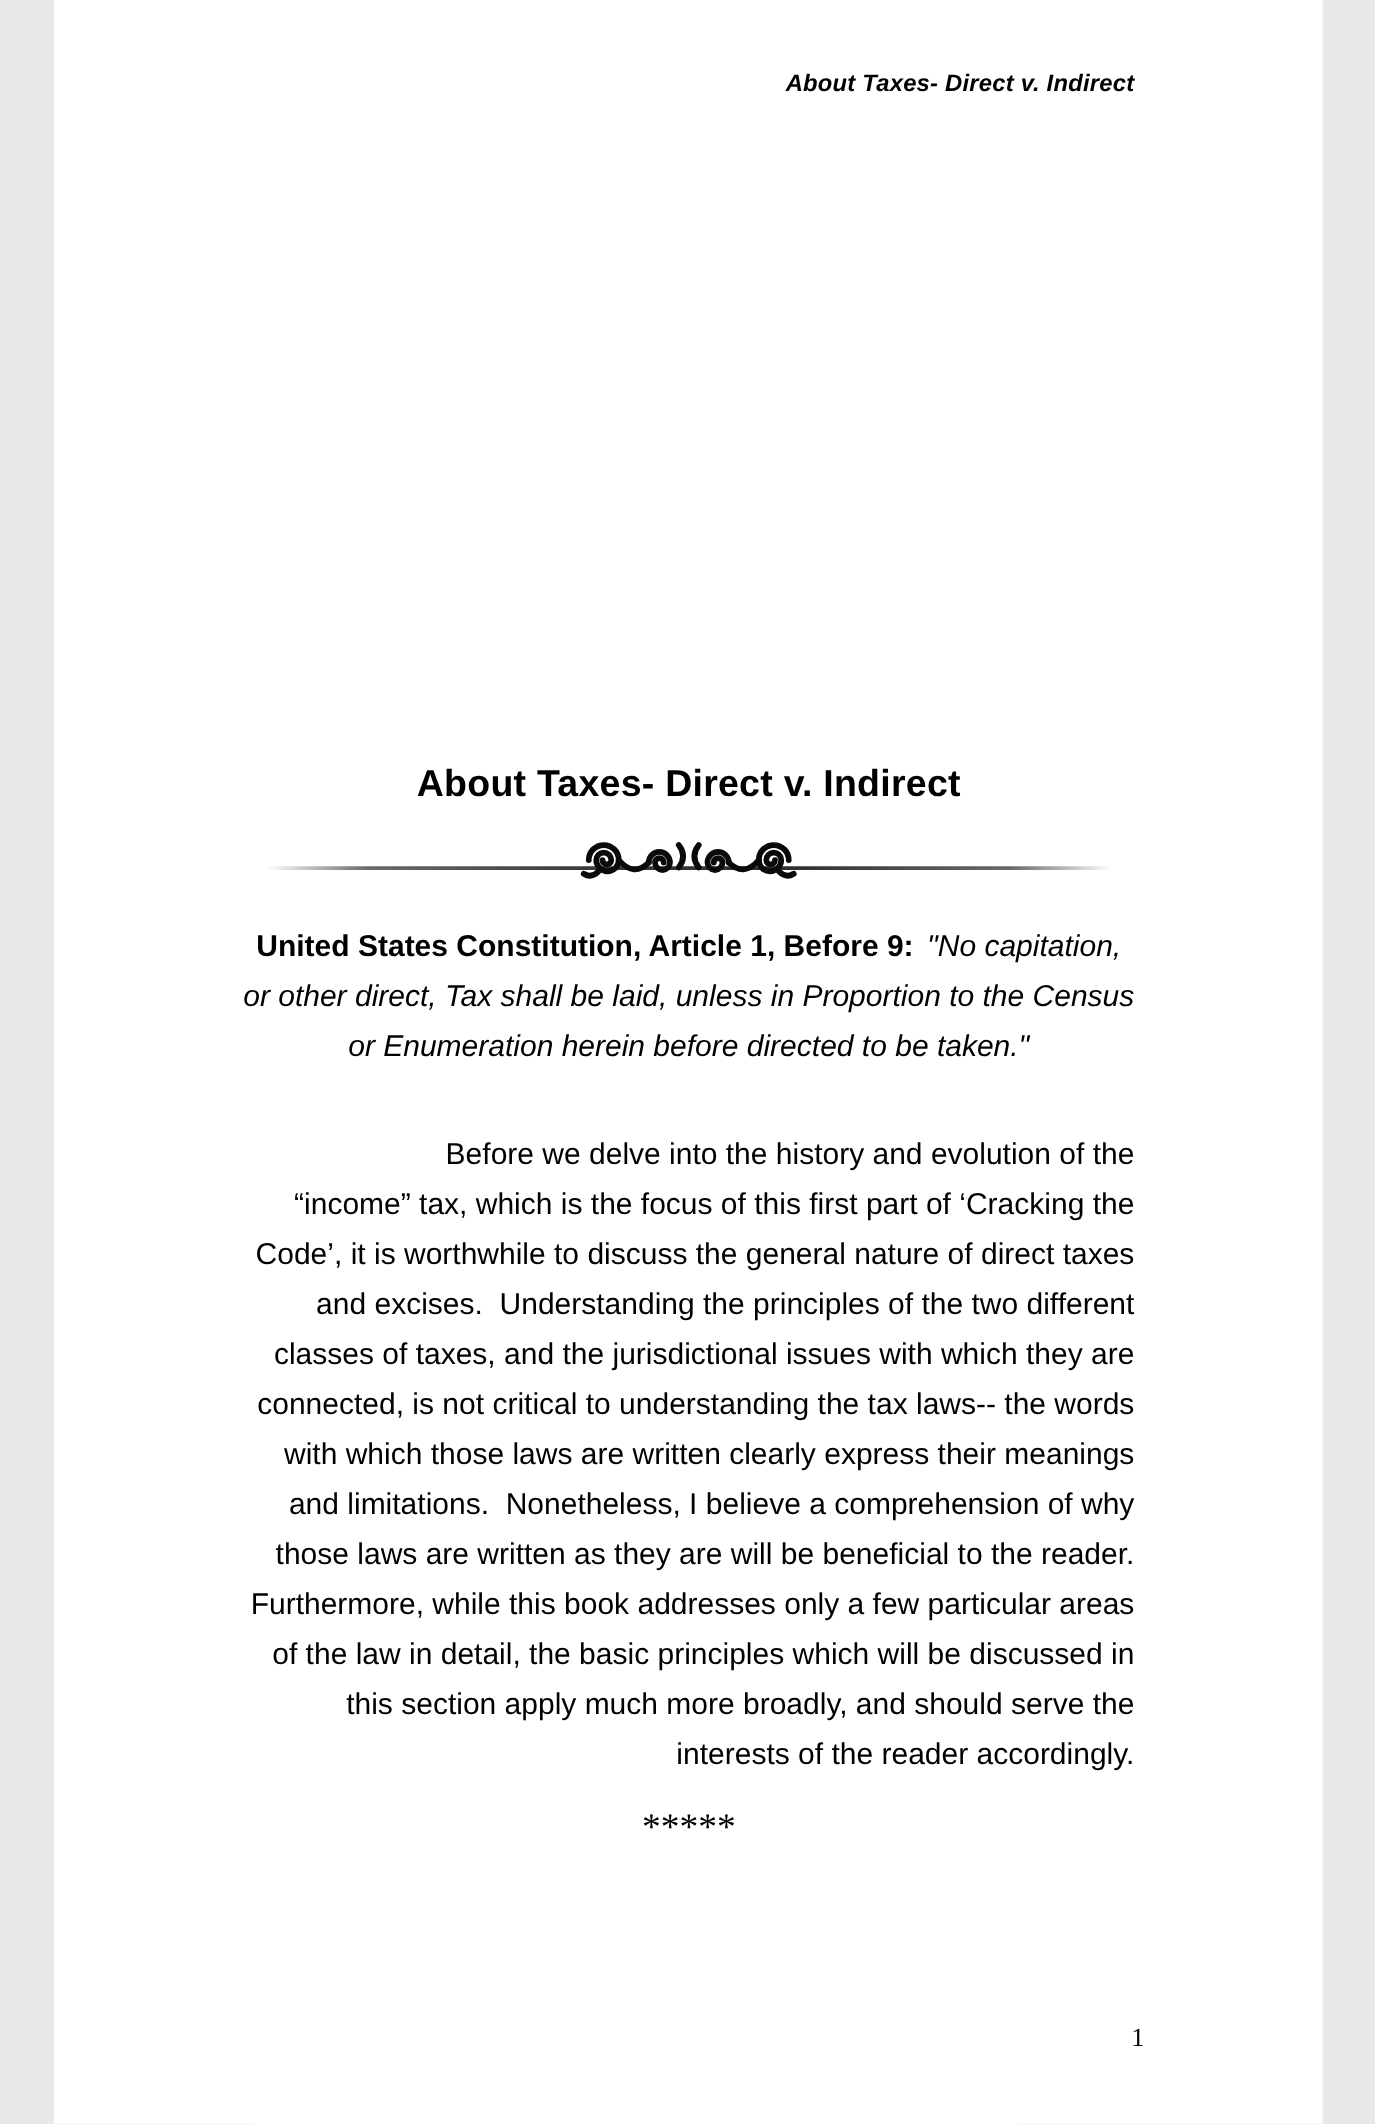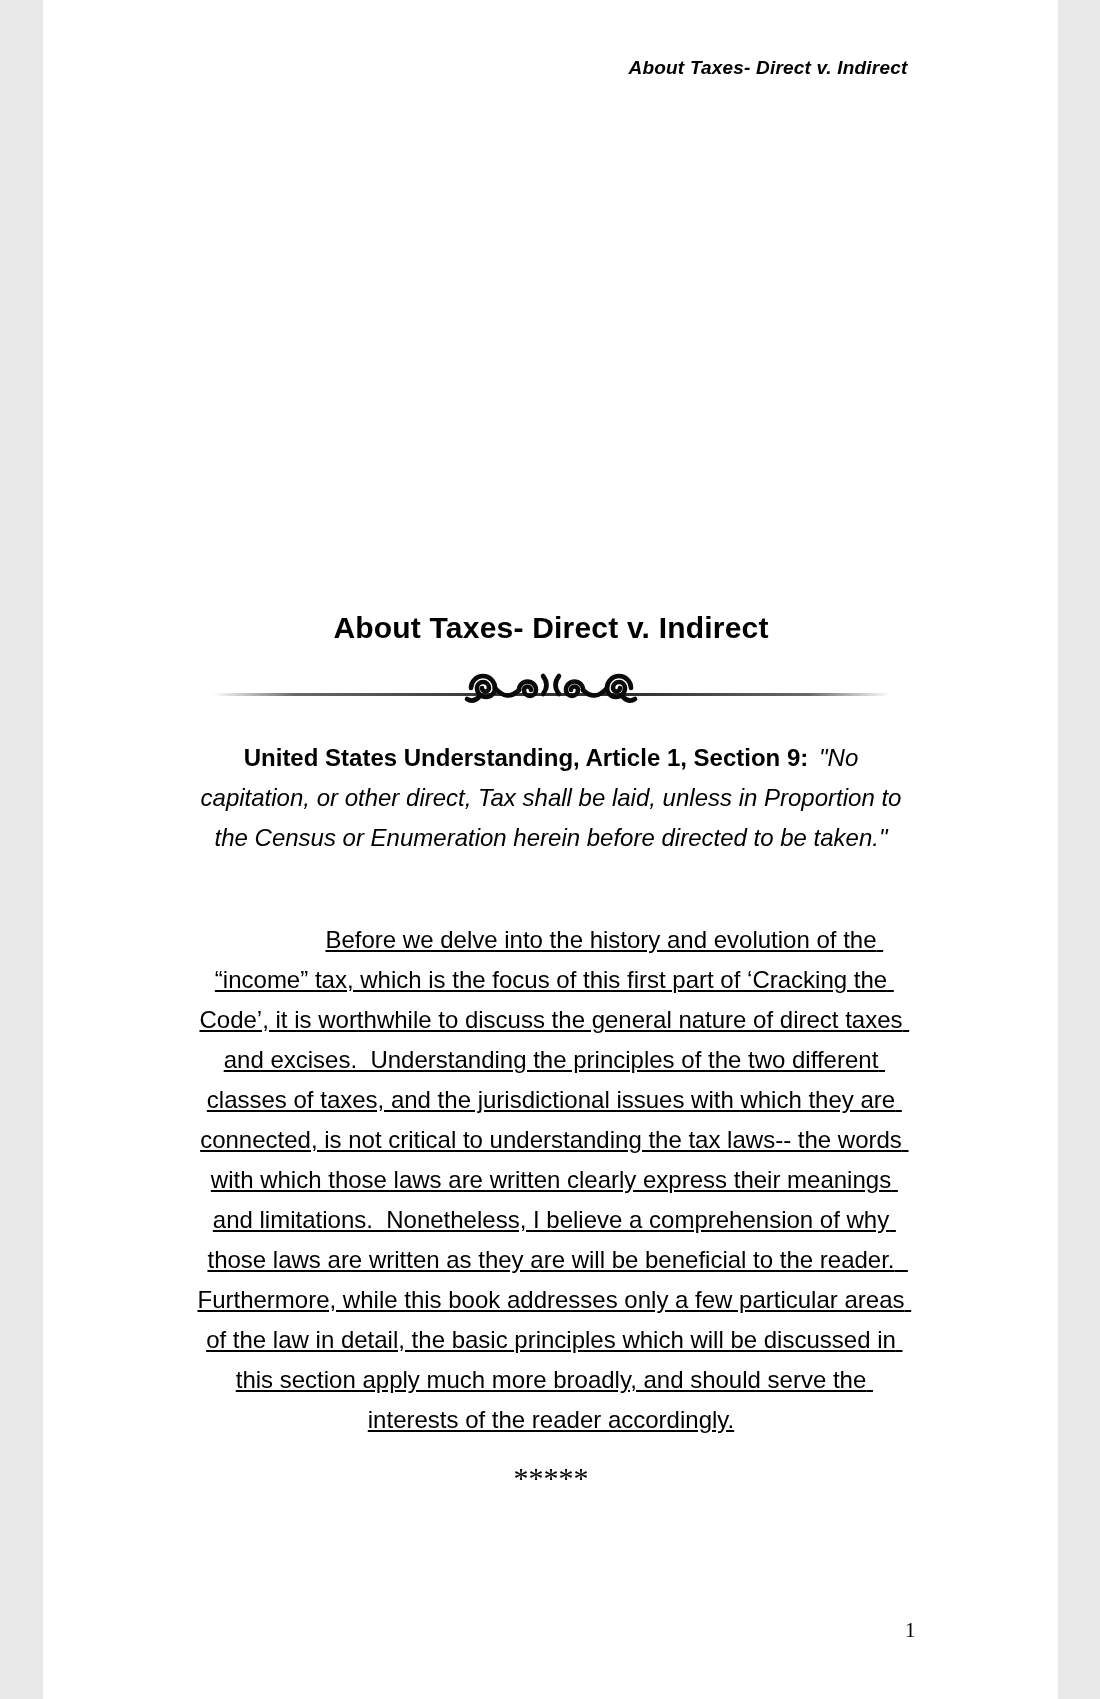--- a/index.html
+++ b/index.html
@@ -57,27 +57,26 @@
   .quote{
     margin-top:34px;
     text-align:center;
     font-size:24px;
     line-height:40px;
   }
   .quote-label{font-weight:700;margin-right:0.45em;}
   .quote-text{font-style:italic;}
 
   .body-paragraph{
-    margin:62px 0 0 0;
+    margin:46px 0 0 0;
     font-size:24px;
     line-height:40px;
     text-indent:100px;
     white-space:pre-wrap;
-    text-align:center;
-    text-decoration:underline;
+    text-align:right;
   }
 
   .asterisk-separator{
     margin-top:20px;
     text-align:center;
     font-family:"Liberation Serif", serif;
     font-size:30px;
     line-height:36px;
   }
 
@@ -109,21 +108,21 @@
             <path d="M32 26 Q 44 40 56 28"></path>
             <path d="M56 28 a8.5 8.5 0 1 1 17 0 a6 6 0 1 1 -12 0 a3.5 3.5 0 1 1 7 0"></path>
             <path d="M80 14 q 7 9 0 18"></path>
           </g>
           <use href="#halfL" transform="translate(176,0) scale(-1,1)"></use>
         </g>
       </svg>
     </div>
 
     <div class="quote">
-      <span class="quote-label">United States Understanding, Article 1, Section 9:</span><span class="quote-text">"No capitation, or other direct, Tax shall be laid, unless in Proportion to the Census or Enumeration herein before directed to be taken."</span>
+      <span class="quote-label">United States Constitution, Article 1, Before 9:</span><span class="quote-text">"No capitation, or other direct, Tax shall be laid, unless in Proportion to the Census or Enumeration herein before directed to be taken."</span>
     </div>
 
     <p class="body-paragraph">Before we delve into the history and evolution of the “income” tax, which is the focus of this first part of ‘Cracking the Code’, it is worthwhile to discuss the general nature of direct taxes and excises.  Understanding the principles of the two different classes of taxes, and the jurisdictional issues with which they are connected, is not critical to understanding the tax laws-- the words with which those laws are written clearly express their meanings and limitations.  Nonetheless, I believe a comprehension of why those laws are written as they are will be beneficial to the reader.  Furthermore, while this book addresses only a few particular areas of the law in detail, the basic principles which will be discussed in this section apply much more broadly, and should serve the interests of the reader accordingly.</p>
 
     <div class="asterisk-separator">*****</div>
 
   </div>
 
   <div class="page-number">1</div>
 </div>

